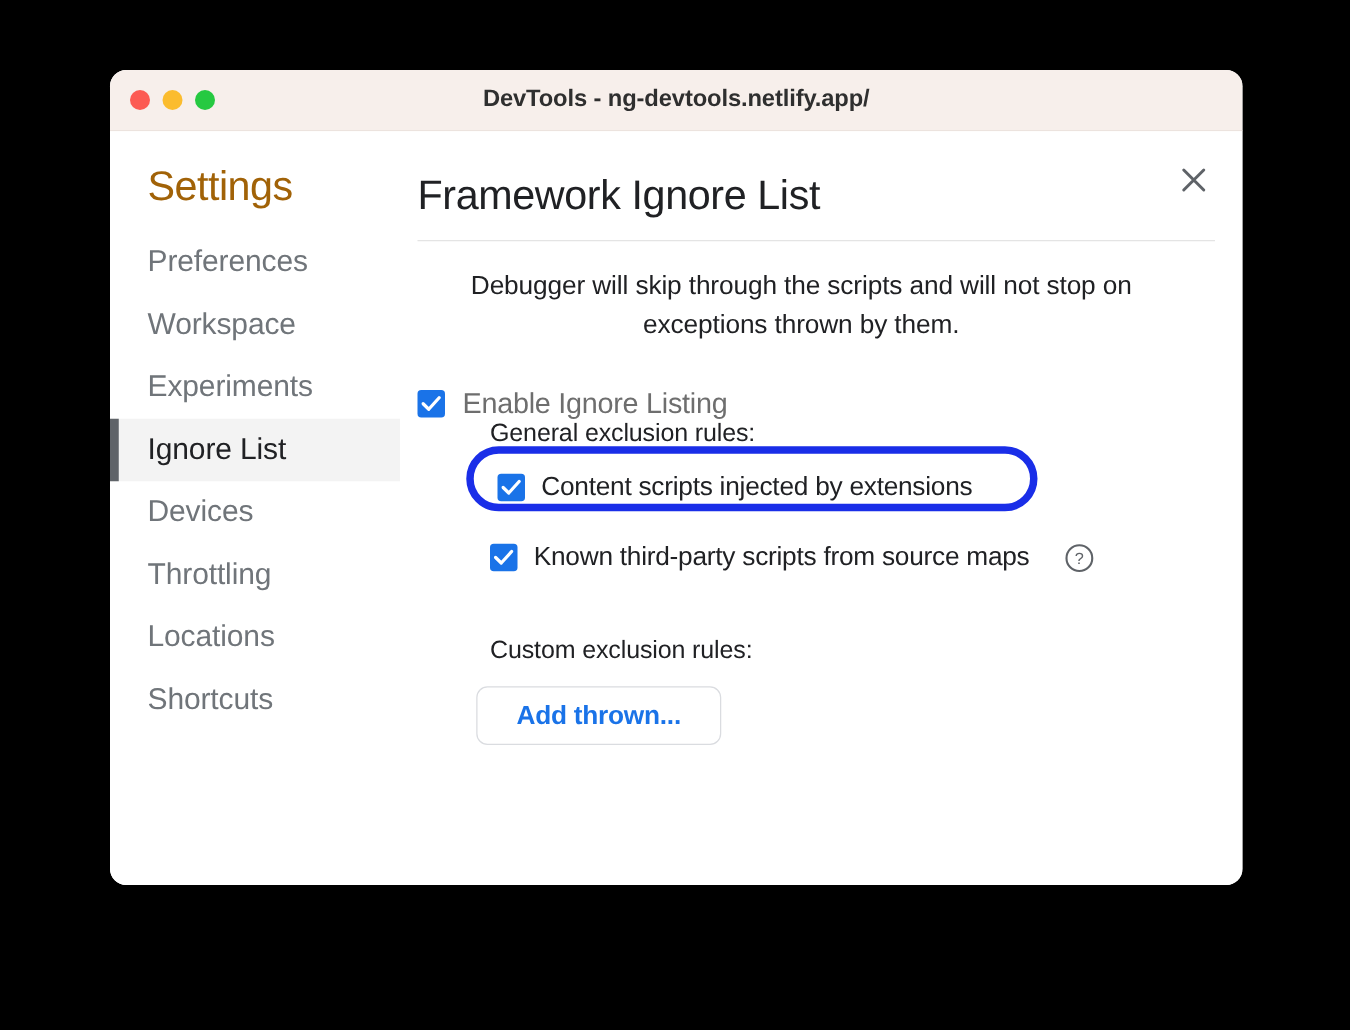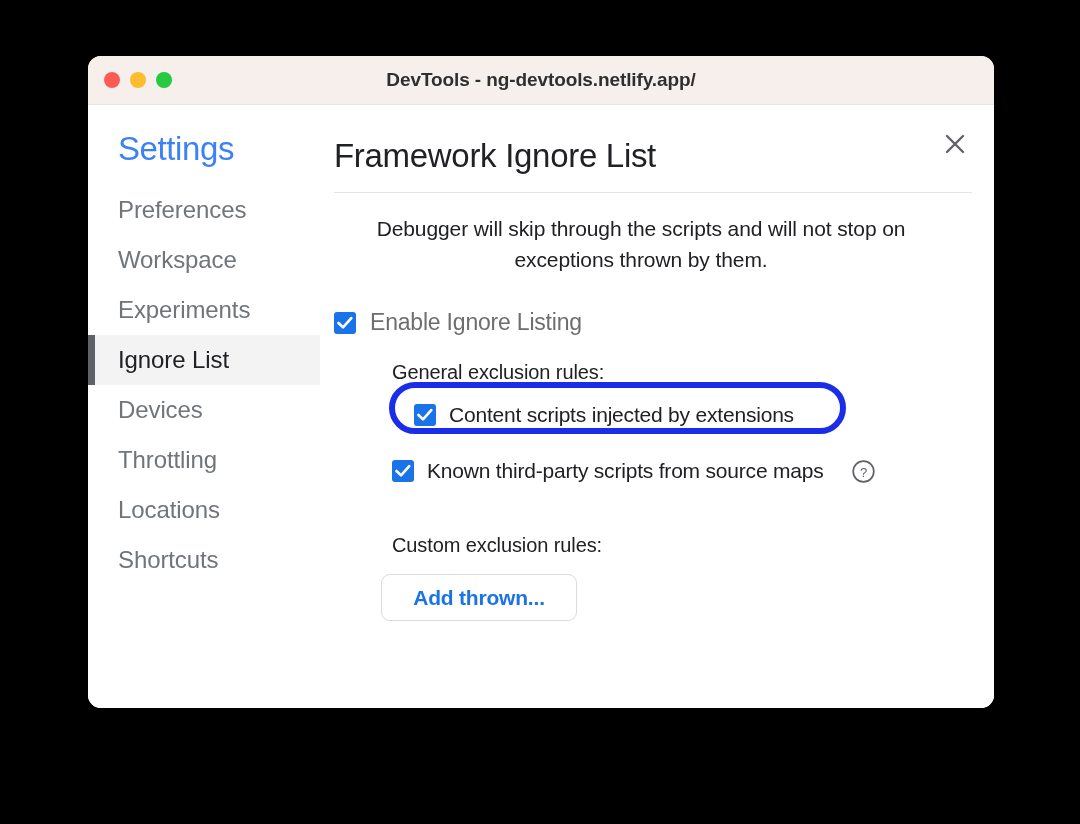--- a/index.html
+++ b/index.html
@@ -81,21 +81,21 @@
 
   
   .sidebar {
     width: 232px;
     padding-top: 24px;
     flex: 0 0 232px;
   }
 
   .settings-heading {
     font-size: 33px;
-    color: #3b82f6;
+    color: #a16207;
     padding: 0 0 0 30px;
     margin: 0 0 16px 0;
     font-weight: normal;
     letter-spacing: -0.4px;
     line-height: 40px;
   }
 
   .nav-item {
     position: relative;
     height: 50px;
@@ -190,21 +190,20 @@
     margin-top: 34px;
   }
   .row-enable .label {
     font-size: 23px;
     color: #6e6e6e;
     letter-spacing: -0.2px;
     text-align: center;
   }
 
   .group-label {
-    margin-top: 25px;
     margin-left: 58px;
     font-size: 20px;
     color: #202124;
     letter-spacing: -0.1px;
   }
 
   .rule-row {
     display: flex;
     align-items: center;
     gap: 13px;
@@ -214,21 +213,21 @@
   .rule-row .label {
     font-size: 21px;
     color: #202124;
     letter-spacing: -0.2px;
     white-space: nowrap;
   }
 
   
   .rule-row.highlighted {
     position: relative;
-    margin-left: 80px;
+    margin-left: 64px;
   }
   .ring {
     position: absolute;
     left: -25px;
     top: -14px;
     width: 457px;
     height: 52px;
     border: 6px solid #1a2ee8;
     border-radius: 26px;
     box-sizing: border-box;

